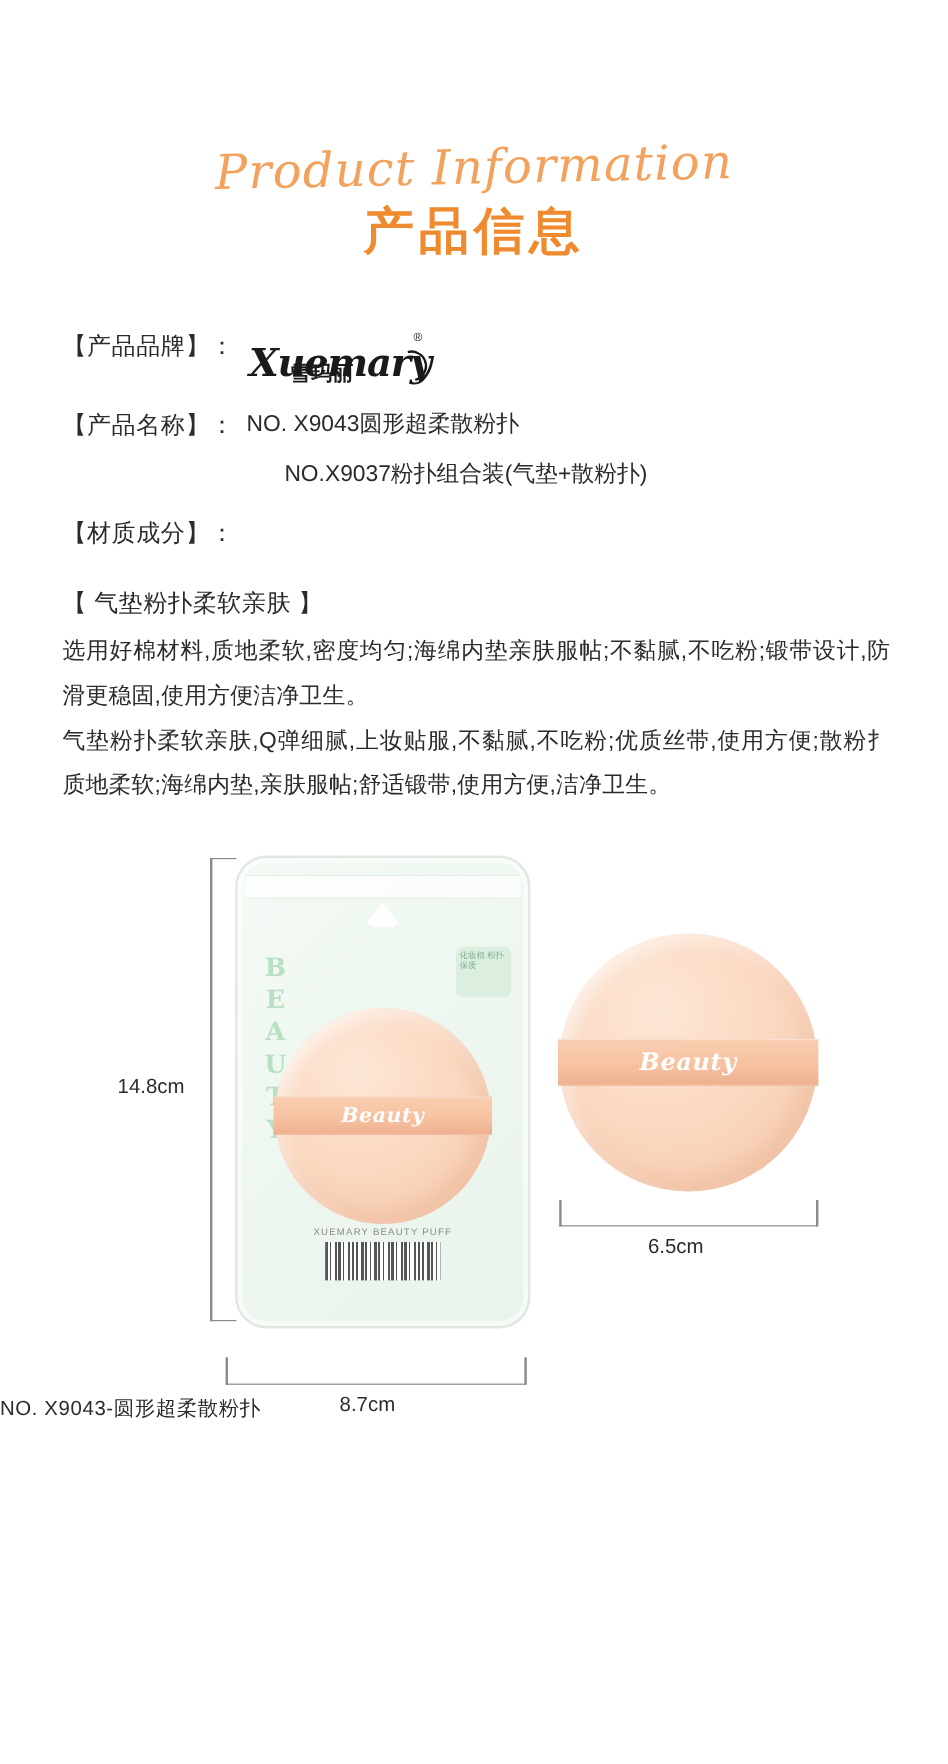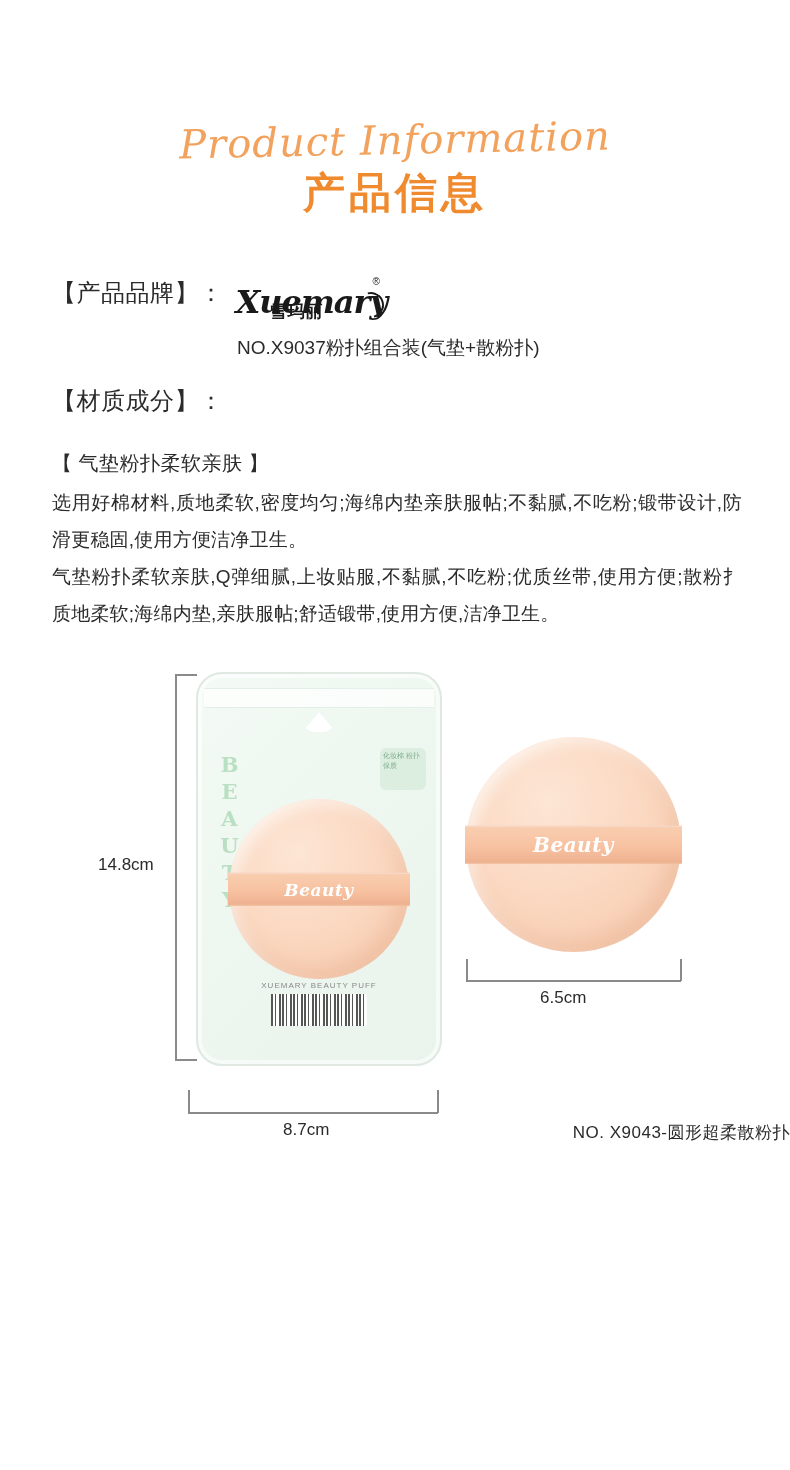--- a/index.html
+++ b/index.html
@@ -48,21 +48,21 @@
     line-height: 1.9;
     color: #2b2b2b;
   }
   .row {
     display: flex;
     align-items: flex-start;
     margin-bottom: 10px;
   }
   .label {
     white-space: nowrap;
-    font-size: 24px;
+    font-size: 20px;
     letter-spacing: 0.5px;
     text-align: right;
   }
   .value {
     padding-left: 10px;
     font-size: 19px;
   }
   .value-sub {
     padding-left: 185px;
     font-size: 19px;
@@ -279,21 +279,21 @@
     font-size: 17px;
     color: #2b2b2b;
     white-space: nowrap;
   }
 
   .caption {
     position: absolute;
     left: 0;
     right: 0;
     bottom: 18px;
-    text-align: right;
+    text-align: left;
     font-size: 17px;
     color: #2b2b2b;
     letter-spacing: 0.5px;
   }
 </style>
 </head>
 <body>
 
 <div class="header">
   <div class="script-title">Product Information</div>
@@ -305,20 +305,24 @@
   <div class="row">
     <div class="label">【产品品牌】：</div>
     <div class="brand-logo">
       <span class="mark">Xuemary</span>
       <span class="reg">®</span>
       <span class="cn">雪玛丽</span>
       <span class="swirl"></span>
     </div>
   </div>
 
+  <div class="row">
+    <div class="label">【产品名称】：</div>
+    <div class="value">NO. X9043圆形超柔散粉扑</div>
+  </div>
   <div class="value-sub">NO.X9037粉扑组合装(气垫+散粉扑)</div>
 
   <div class="row">
     <div class="label">【材质成分】：</div>
   </div>
 
   <div class="section-head">【 气垫粉扑柔软亲肤 】</div>
   <div class="para">选用好棉材料,质地柔软,密度均匀;海绵内垫亲肤服帖;不黏腻,不吃粉;锻带设计,防滑更稳固,使用方便洁净卫生。</div>
 
   <div class="para">气垫粉扑柔软亲肤,Q弹细腻,上妆贴服,不黏腻,不吃粉;优质丝带,使用方便;散粉扌 质地柔软;海绵内垫,亲肤服帖;舒适锻带,使用方便,洁净卫生。</div>

